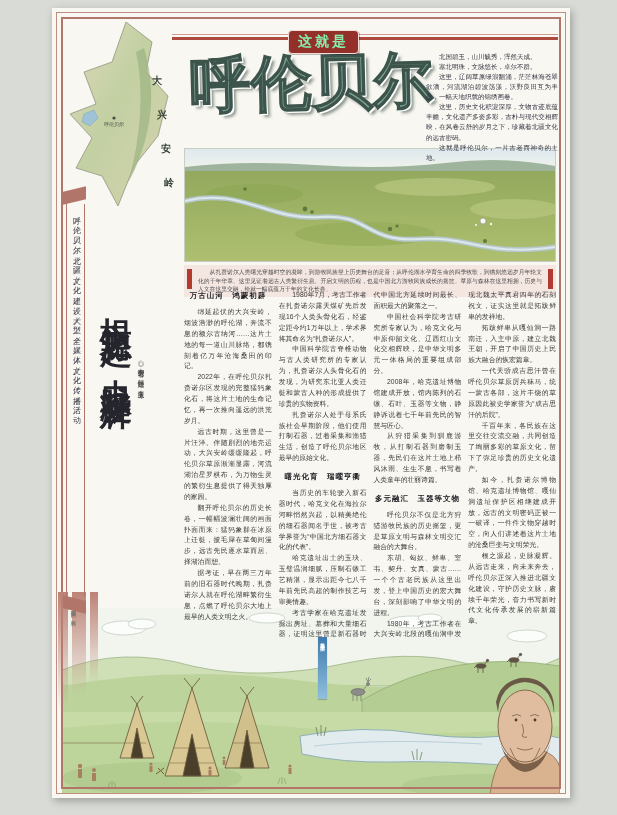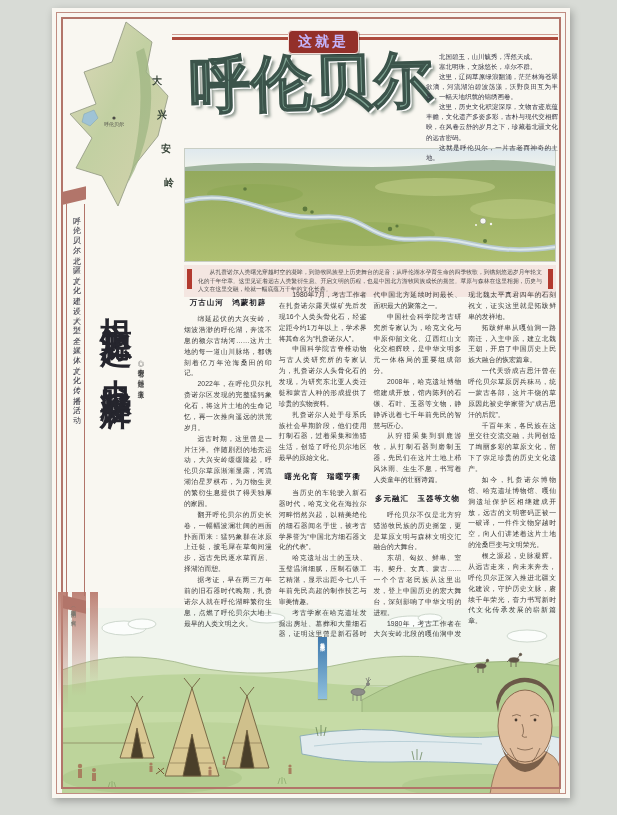--- a/index.html
+++ b/index.html
@@ -6,21 +6,21 @@
   .canvas{position:relative;width:617px;height:815px;background:#d8dbd6;overflow:hidden;
           font-family:"Liberation Sans",sans-serif;}
   .page{position:absolute;left:52px;top:8px;width:518px;height:790px;background:#f9f7f1;
         box-shadow:2px 3px 8px rgba(0,0,0,.28);}
   
   .frame-thin{position:absolute;inset:4px;border:1px solid #c08d82;z-index:2;pointer-events:none;}
   .frame-thick{position:absolute;inset:9px;border:2px solid #b2756a;z-index:2;pointer-events:none;}
   
   .top-rule-a{position:absolute;left:120px;right:12px;top:26px;height:1px;background:#cf9b90;z-index:3;}
   .top-rule-b{position:absolute;left:120px;right:12px;top:29px;height:3px;background:#ad4a3d;z-index:3;}
-  .badge{position:absolute;left:236px;top:22px;z-index:5;background:#93302a;color:#c4b5fd;
+  .badge{position:absolute;left:236px;top:22px;z-index:5;background:#93302a;color:#86efac;
          font-weight:bold;font-size:14px;letter-spacing:3px;padding:2px 9px;border-radius:4px;
          border:1px solid #f3ddd8;box-shadow:1px 1px 0 rgba(0,0,0,.25);}
   .calligraphy{position:absolute;left:126px;top:34px;width:268px;z-index:4;text-align:center;
          font-family:"DejaVu Serif",serif;font-size:60px;font-weight:900;line-height:1.35;
          color:#7fa393;-webkit-text-stroke:1.5px #3c544b;letter-spacing:1px;transform:rotate(-1.5deg);
          text-shadow:2px 2px 0 #ffffff,4px 4px 3px rgba(55,76,66,.55);}
   .intro{position:absolute;left:374px;top:44px;width:132px;z-index:4;color:#343442;}
   .intro-p{font-size:6.5px;line-height:1.55;text-align:justify;text-indent:2em;margin:0;}
   
   .map{position:absolute;left:4px;top:10px;width:146px;height:204px;z-index:4;}
@@ -49,21 +49,21 @@
          letter-spacing:6px;line-height:1.1;}
   .byline{position:absolute;left:84px;top:347px;z-index:4;writing-mode:vertical-rl;
          font-size:6.5px;letter-spacing:1px;color:#3a3a3a;}
   
   .article{position:absolute;left:132px;top:282px;width:372px;height:372px;z-index:4;
          column-count:4;column-gap:7px;font-size:6.8px;line-height:1.6;color:#3a3a3a;
          text-align:justify;}
   .article p{margin:0;text-indent:2em;}
   .col-head{font-size:7.5px;font-weight:bold;color:#1d1d24;text-align:center;
          letter-spacing:1px;margin:7px 0 5px;}
-  .col-head:first-child{margin-top:7px;font-family:Liberation Mono, monospace;}
+  .col-head:first-child{margin-top:0;font-family:Liberation Mono, monospace;}
   
   .illu{position:absolute;left:10px;top:600px;width:498px;height:186px;z-index:1;}
   .pink-bars{position:absolute;left:6px;top:584px;width:48px;height:120px;z-index:2;pointer-events:none;}
   .pink-bars i{position:absolute;top:0;display:block;background:linear-gradient(#bd8276,rgba(189,130,118,0));}
   .pink-bars i:nth-child(1){left:0;width:10px;height:118px;}
   .pink-bars i:nth-child(2){left:14px;width:14px;height:104px;}
   .pink-bars i:nth-child(3){left:32px;width:8px;height:92px;}
   .illu-credit{position:absolute;left:19px;top:596px;z-index:3;writing-mode:vertical-rl;
          font-size:5.5px;color:#77776f;letter-spacing:1px;}
   .ribbon{position:absolute;left:266px;top:629px;width:9px;height:62px;z-index:4;

